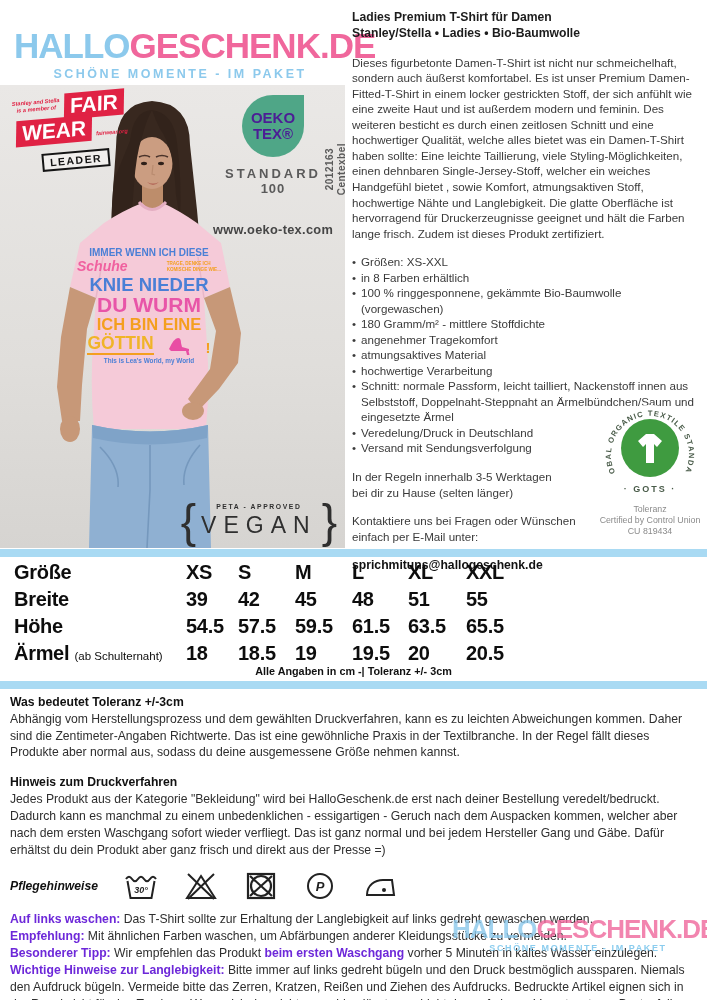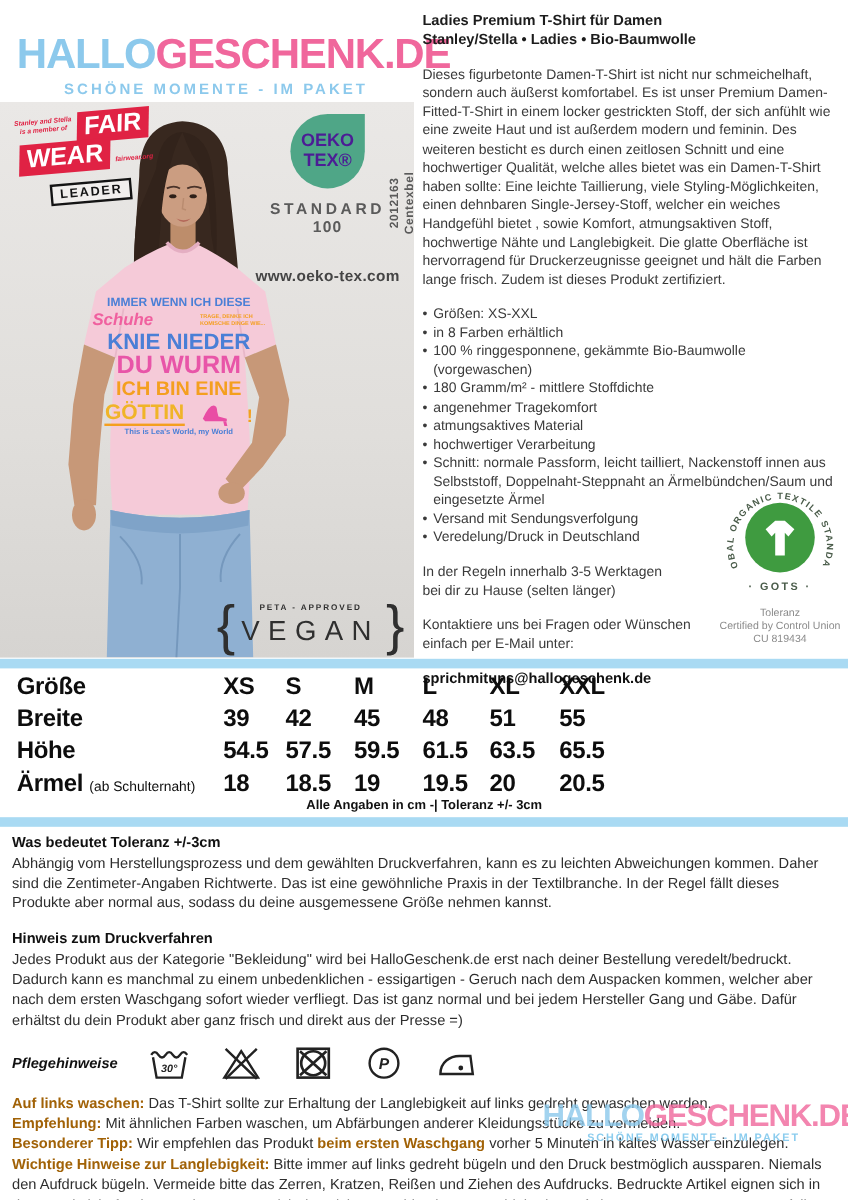--- a/index.html
+++ b/index.html
@@ -73,21 +73,21 @@
   .st-row { display:grid; grid-template-columns:172px 52px 57px 57px 56px 58px 1fr; align-items:baseline;
             font-size:20px; font-weight:bold; line-height:27px; letter-spacing:-0.3px; }
   .st-suffix { font-size:11.5px; font-weight:normal; letter-spacing:0; }
   .st-note { position:absolute; left:0; top:665px; width:707px; text-align:center; font-size:10.8px; font-weight:bold; color:#111; }
   
   .bottom { position:absolute; left:10px; top:694px; width:690px; font-size:12.2px; line-height:1.38; color:#2e2e2e; }
   .fi-h { font-weight:bold; color:#111; }
   .fi-p { margin-bottom:13px; }
   .care-row { display:flex; align-items:center; gap:26px; margin:2px 0 10px;font-style:italic; }
   .care-row svg { display:block; }
-  .fi-line b { color:#a16207; }
+  .fi-line b { color:#6d28d9; }
   
   .wm { position:absolute; left:452px; top:916px; width:252px; text-align:center; opacity:0.8; pointer-events:none; }
   .wm-line { font-size:26px; font-weight:800; letter-spacing:-1px; line-height:1; white-space:nowrap; }
   .wm-tag { font-size:9px; font-weight:bold; letter-spacing:1.6px; color:#6fc0ea; margin-top:1px; }
 </style>
 </head>
 <body>
 
 <div id="page">
 
@@ -104,24 +104,24 @@
       <div>Stanley/Stella • Ladies • Bio-Baumwolle</div>
     </div>
     <div class="rc-para">Dieses figurbetonte Damen-T-Shirt ist nicht nur schmeichelhaft, sondern auch äußerst komfortabel. Es ist unser Premium Damen-Fitted-T-Shirt in einem locker gestrickten Stoff, der sich anfühlt wie eine zweite Haut und ist außerdem modern und feminin. Des weiteren besticht es durch einen zeitlosen Schnitt und eine hochwertiger Qualität, welche alles bietet was ein Damen-T-Shirt haben sollte: Eine leichte Taillierung, viele Styling-Möglichkeiten, einen dehnbaren Single-Jersey-Stoff, welcher ein weiches Handgefühl bietet , sowie Komfort, atmungsaktiven Stoff, hochwertige Nähte und Langlebigkeit. Die glatte Oberfläche ist hervorragend für Druckerzeugnisse geeignet und hält die Farben lange frisch. Zudem ist dieses Produkt zertifiziert.</div>
     <ul class="rc-bullets">
       <li>Größen: XS-XXL</li>
       <li>in 8 Farben erhältlich</li>
       <li>100 % ringgesponnene, gekämmte Bio-Baumwolle (vorgewaschen)</li>
       <li>180 Gramm/m² - mittlere Stoffdichte</li>
       <li>angenehmer Tragekomfort</li>
       <li>atmungsaktives Material</li>
-      <li>hochwertiger Verarbeitung</li>
+      <li>hochwertige Verarbeitung</li>
       <li>Schnitt: normale Passform, leicht tailliert, Nackenstoff innen aus Selbststoff, Doppelnaht-Steppnaht an Ärmelbündchen/Saum und eingesetzte Ärmel</li>
+      <li>Veredelung/Druck in Deutschland</li>
       <li>Versand mit Sendungsverfolgung</li>
-      <li>Veredelung/Druck in Deutschland</li>
     </ul>
     <div class="rc-block">
       <div>In der Regeln innerhalb 3-5 Werktagen</div>
       <div>bei dir zu Hause (selten länger)</div>
     </div>
     <div class="rc-block">
       <div>Kontaktiere uns bei Fragen oder Wünschen</div>
       <div>einfach per E-Mail unter:</div>
     </div>
     <a class="rc-email" href="#">sprichmituns@hallogeschenk.de</a>

